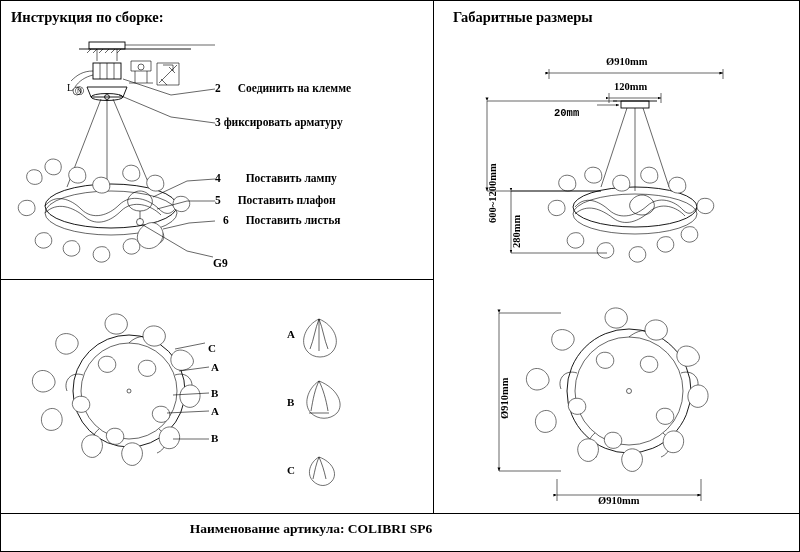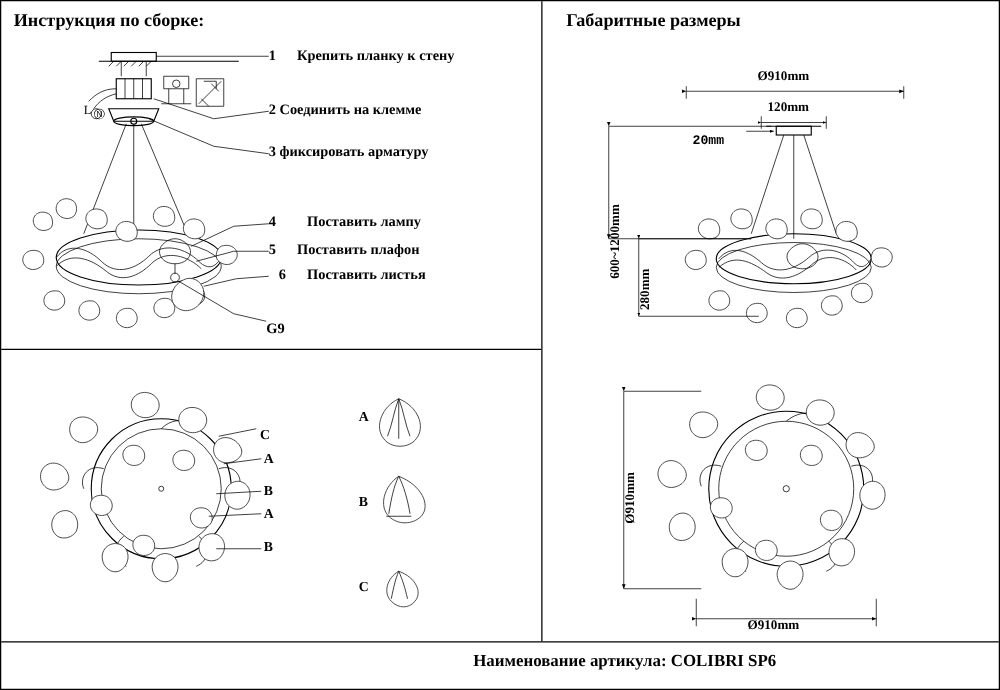--- a/index.html
+++ b/index.html
@@ -47,21 +47,21 @@
     font-weight: bold;
     white-space: nowrap;
   }
   #title-left { left: 10px; top: 8px; }
   #title-right { left: 452px; top: 8px; }
 
   .caption {
     position: absolute;
     left: 0; top: 520px;
     width: 620px;
-    text-align: right;
+    text-align: center;
     font-size: 13.5px;
     font-weight: bold;
   }
 
   
   .callout {
     position: absolute;
     font-size: 11.5px;
     white-space: nowrap;
     font-weight: bold;
@@ -357,27 +357,23 @@
 
     <line x1="498" y1="312" x2="560" y2="312" class="dim"></line>
     <line x1="498" y1="470" x2="560" y2="470" class="dim"></line>
     <line x1="498" y1="312" x2="498" y2="470" class="dim" marker-start="url(#ar)" marker-end="url(#ar)"></line>
 
     <line x1="556" y1="478" x2="556" y2="500" class="dim"></line>
     <line x1="700" y1="478" x2="700" y2="500" class="dim"></line>
     <line x1="556" y1="494" x2="700" y2="494" class="dim" marker-start="url(#ar)" marker-end="url(#ar)"></line>
   </svg>
 
-  <div class="callout" style="left:214px; top:38px;">
-    <span class="num">1</span>
-    <span class="txt" style="margin-left:14px">Крепить планку к стену</span>
-  </div>
   <div class="callout" style="left:214px; top:81px;">
     <span class="num">2</span>
-    <span class="txt" style="">Соединить на клемме</span>
+    <span class="txt" style="margin-left:14px">Соединить на клемме</span>
   </div>
   <div class="callout" style="left:214px; top:115px;">
     <span class="num">3</span>
     <span class="txt" style="margin-left:0">фиксировать арматуру</span>
   </div>
   <div class="callout" style="left:214px; top:171px;">
     <span class="num">4</span>
     <span class="txt" style="margin-left:22px">Поставить лампу</span>
   </div>
   <div class="callout" style="left:214px; top:193px;">

